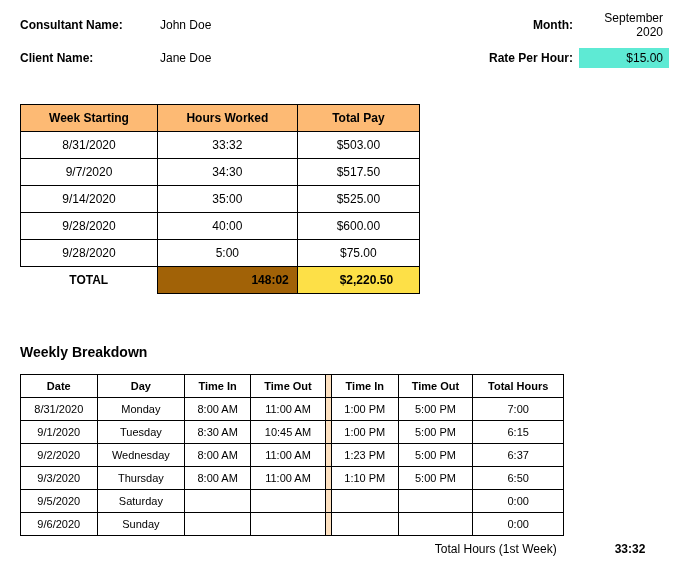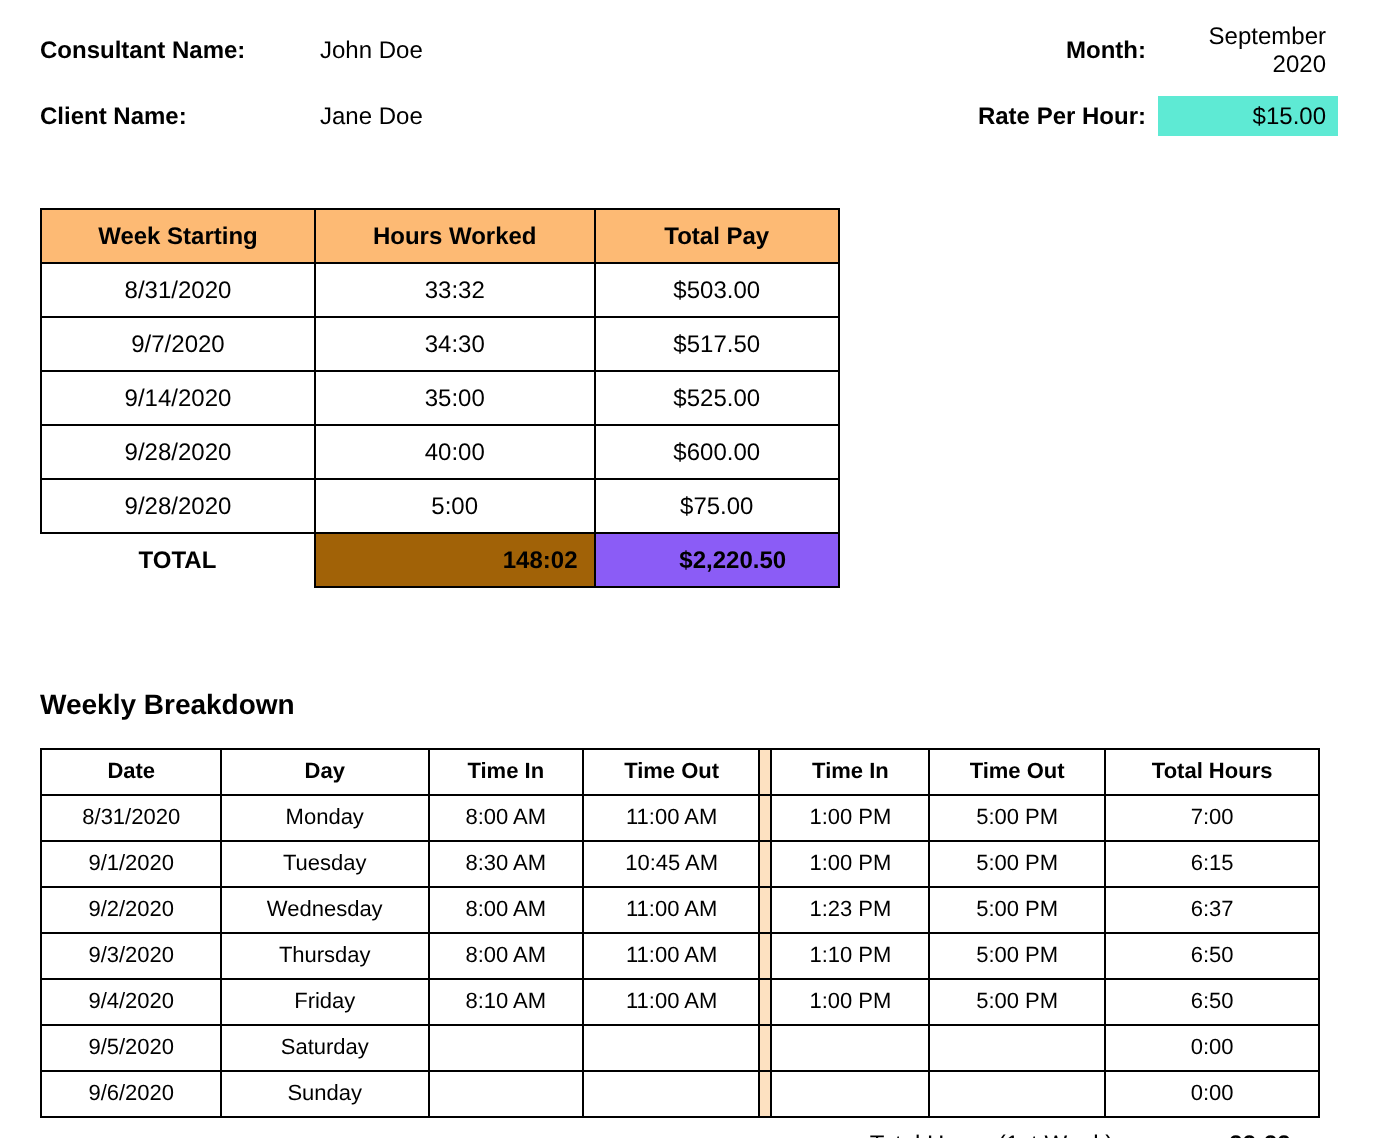--- a/index.html
+++ b/index.html
@@ -42,31 +42,31 @@
     background: #fdba74;
     font-weight: bold;
   }
   table.summary .total-row td:first-child {
     text-align: center; font-weight: bold; border: none;
   }
   table.summary .total-row td.hours-total {
     background: #a16207; font-weight: bold; text-align: right;
   }
   table.summary .total-row td.pay-total {
-    background: #8b5cf6; font-weight: bold; padding-left: 24px;
+    background: #fde047; font-weight: bold; padding-left: 24px;
   }
   .section-title {
     font-weight: bold;
     font-size: 14px;
     margin-top: 50px;
     margin-bottom: 14px;
   }
   table.breakdown {
     border-collapse: collapse;
-    width: 640px;
+    width: 544px;
   }
   table.breakdown th, table.breakdown td {
     border: 1px solid #000;
     padding: 5px 6px;
     text-align: center;
     font-size: 11px;
   }
   table.breakdown th { font-weight: bold; }
   table.breakdown td.sep, table.breakdown th.sep {
     background: #fde1c1;
@@ -202,30 +202,20 @@
       <td>9/3/2020</td>
       <td>Thursday</td>
       <td>8:00 AM</td>
       <td>11:00 AM</td>
       <td class="sep"></td>
       <td>1:10 PM</td>
       <td>5:00 PM</td>
       <td>6:50</td>
     </tr>
     <tr>
-      <td>9/4/2020</td>
-      <td>Friday</td>
-      <td>8:10 AM</td>
-      <td>11:00 AM</td>
-      <td class="sep"></td>
-      <td>1:00 PM</td>
-      <td>5:00 PM</td>
-      <td>6:50</td>
-    </tr>
-    <tr>
       <td>9/5/2020</td>
       <td>Saturday</td>
       <td></td>
       <td></td>
       <td class="sep"></td>
       <td></td>
       <td></td>
       <td>0:00</td>
     </tr>
     <tr>

